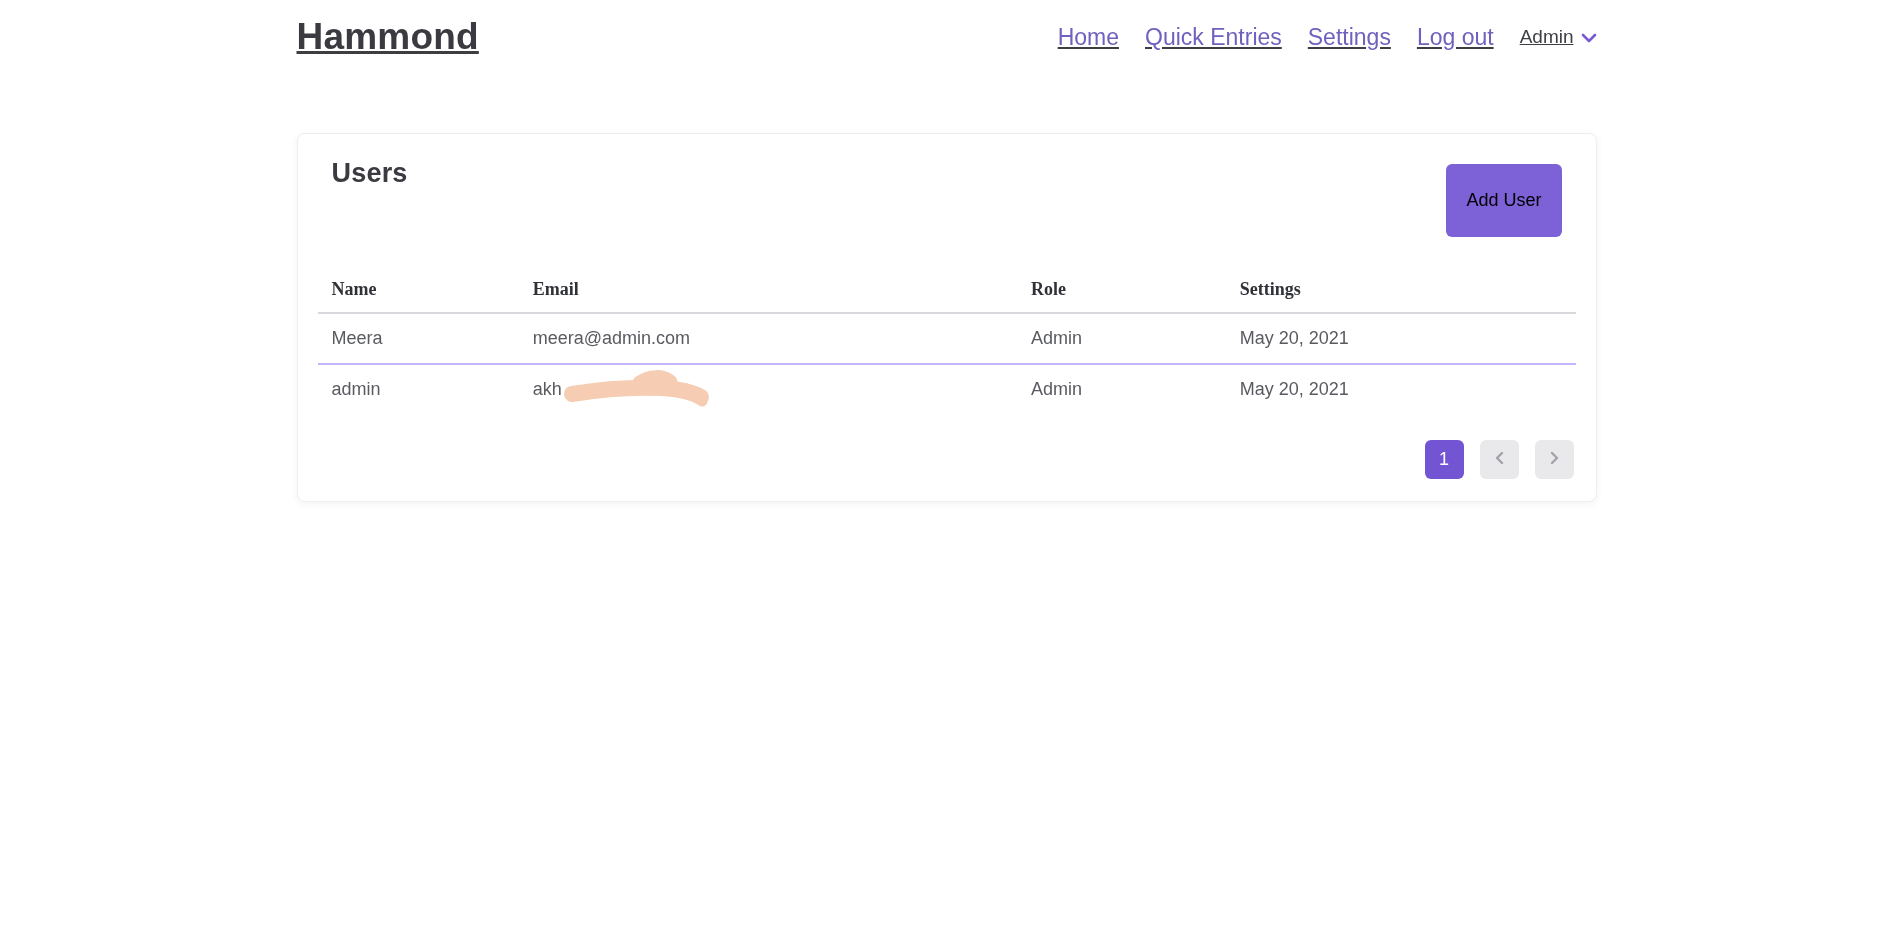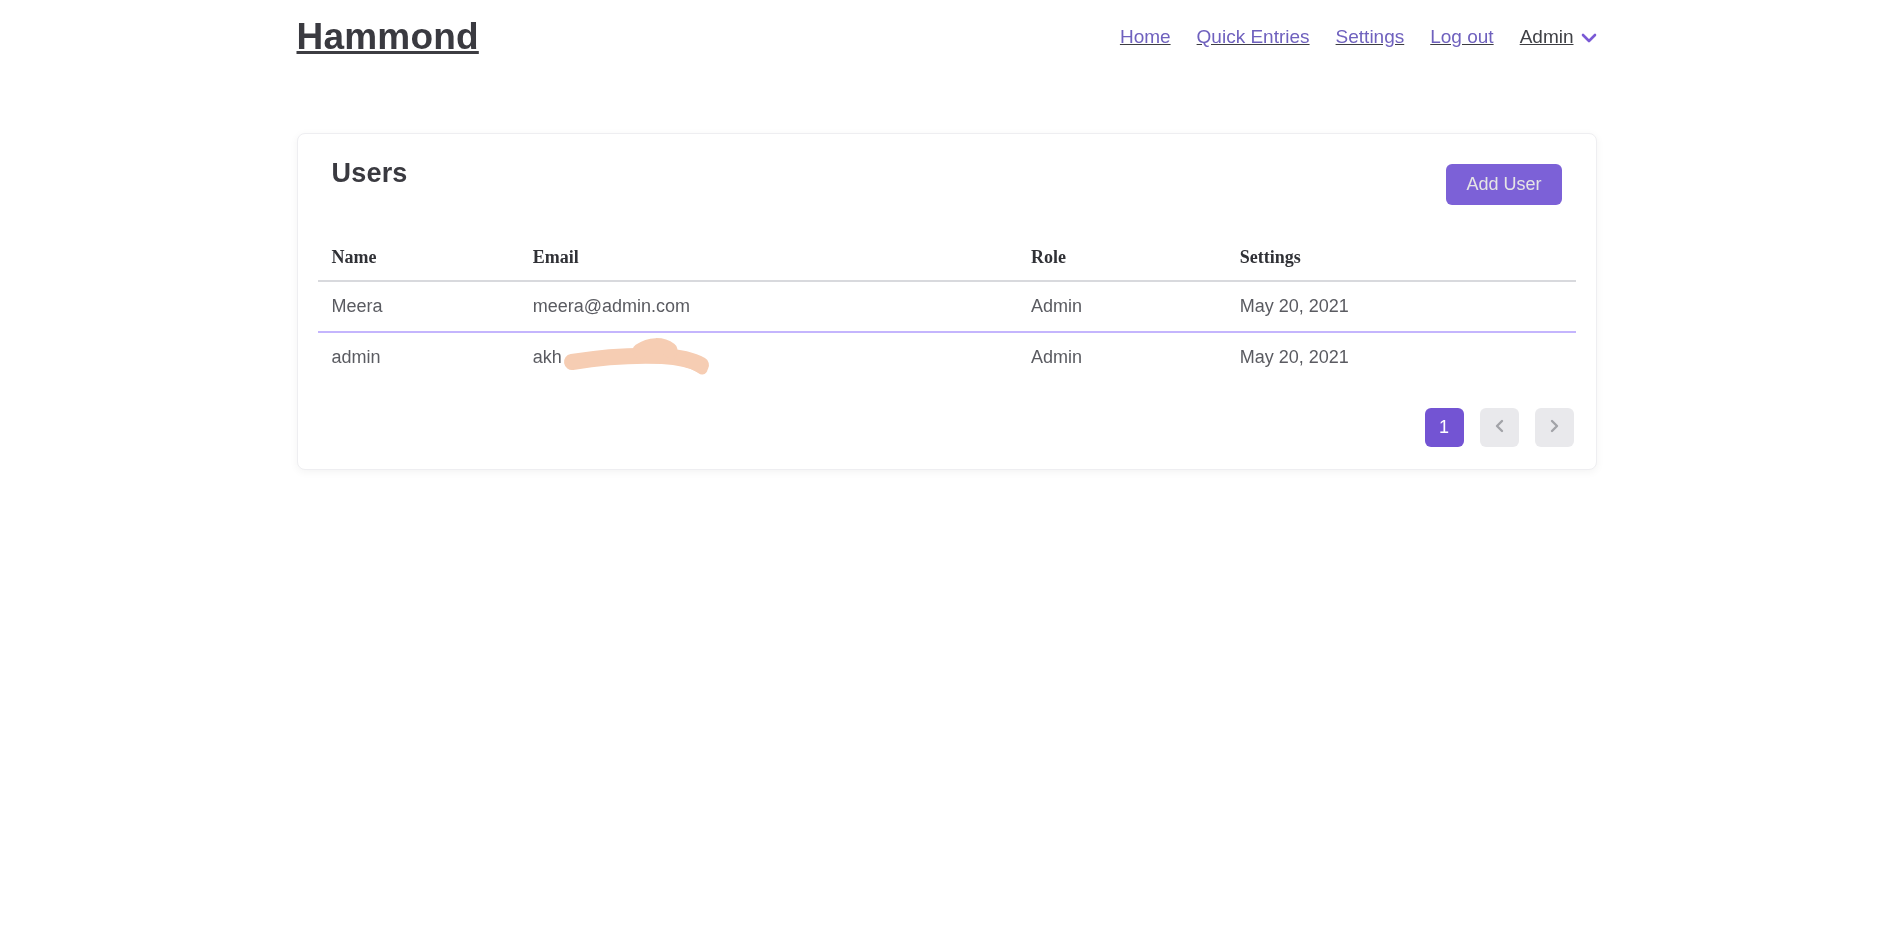--- a/index.html
+++ b/index.html
@@ -14,44 +14,44 @@
 
   
   .site-header { height: 74px; display: flex; align-items: center; text-decoration: underline; }
   .site-header .container { display: flex; align-items: center; justify-content: space-between; }
   .brand {
     font-size: 37px; font-weight: 800; letter-spacing: 0.2px;
     color: #3a3a40; cursor: pointer;
   }
   .nav { display: flex; align-items: center; column-gap: 26px; }
   .nav-link {
-    font-size: 19px; color: #6f61be; text-decoration: none; cursor: pointer;
+    font-size: 23px; color: #6f61be; text-decoration: none; cursor: pointer;
   }
   .user-menu { display: flex; align-items: center; column-gap: 7px; cursor: pointer; }
   .user-menu-label { font-size: 19px; color: #3f4045; }
   .chev-down { margin-top: 3px; }
 
   
   .main-area { padding-top: 59px; }
   .card {
     background: #ffffff;
     border: 1px solid #eeeef1;
     border-radius: 8px;
     box-shadow: 0 2px 8px rgba(0,0,0,0.05);
     padding: 24px 20px 22px 20px;
   }
   .card-head {
     display: flex; align-items: flex-start; justify-content: space-between;
     padding: 0 14px;
   }
   .card-title { font-size: 27px; font-weight: 700; color: #3a3a40; letter-spacing: 0.2px; }
   .btn-primary {
-    background: #7c61d7; color: #e5e5e5; border: none; border-radius: 6px;
+    background: #7c61d7; color: #000000; border: none; border-radius: 6px;
     font-size: 18px; font-family: inherit;
-    padding: 10px 20px; cursor: pointer; margin-top: 6px;
+    padding: 26px 20px; cursor: pointer; margin-top: 6px;
   }
 
   
   .users-table { width: 100%; border-collapse: collapse; margin-top: 32px; }
   .users-table th {
     text-align: left; font-size: 18px; font-weight: 700; color: #303136;
     padding: 10px 14px 12px 14px;
     border-bottom: 2px solid #d8d9dd;
     font-family: Liberation Serif, serif;
   }

